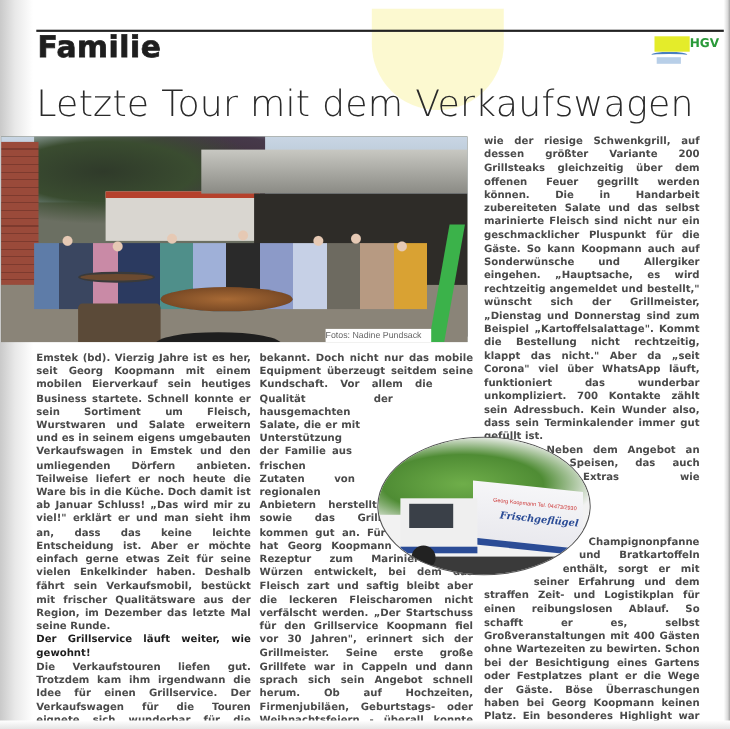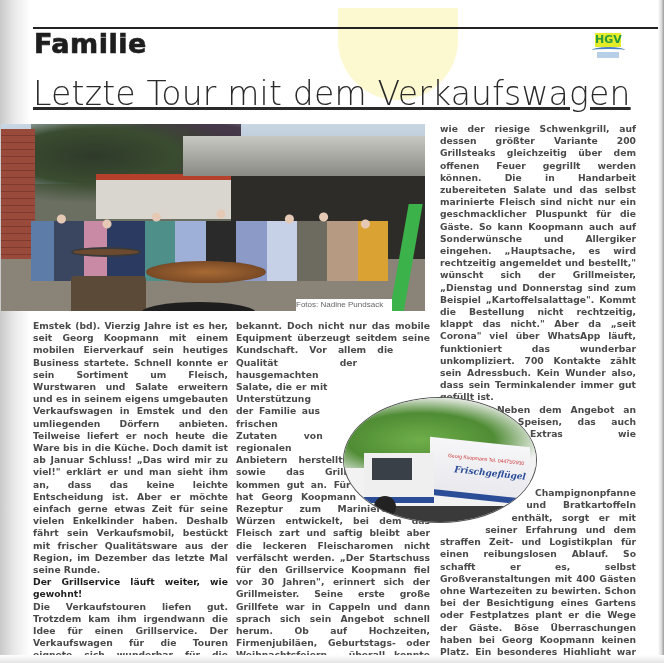--- a/index.html
+++ b/index.html
@@ -24,28 +24,28 @@
     border-radius: 0 0 60px 60px; background: #fbf8c8; opacity: .85; }
 
   .section-title {
     position: absolute; left: 34px; top: 28px;
     font-family: "DejaVu Sans", sans-serif; font-weight: 900; font-size: 27px;
     letter-spacing: 0.5px; color: #1e1e1e; -webkit-text-stroke: 0.7px #1e1e1e;
   }
 
   .logo { position: absolute; left: 592px; top: 33px; width: 33px; height: 28px; }
   .logo .box { position: absolute; left: 3px; top: 0; width: 26px; height: 14px; background: #e4ec2a;
-    font-family: "DejaVu Sans", sans-serif; font-weight: bold; font-size: 11px; color: #2a9a3a; text-align: center; line-height: 14px; }
+    font-family: "DejaVu Sans", sans-serif; font-weight: bold; font-size: 11px; color: #2a9a3a; text-align: center; line-height: 14px; padding-left: 32px; }
   .logo .wave { position: absolute; left: 0; top: 14px; width: 33px; height: 6px; border-top: 2px solid #4a7fbf; border-radius: 50% 50% 0 0; }
   .logo .base { position: absolute; left: 5px; top: 19px; width: 22px; height: 6px; background: #b8cfe8; }
 
   .headline {
     position: absolute; left: 33px; top: 74px;
     font-family: "DejaVu Sans", sans-serif; font-weight: 200; font-size: 33px;
-    color: #2a2a2a; letter-spacing: 0.2px; white-space: nowrap; text-decoration: underline;
+    color: #2a2a2a; letter-spacing: 0.2px; white-space: nowrap;
   }
 
   .photo { position: absolute; left: 1px; top: 124px; width: 424px; height: 187px; overflow: hidden; background: #6b6f62; }
   .photo .sky { position: absolute; left: 0; top: 0; width: 100%; height: 60px; background: linear-gradient(#c9d6e4, #9fb1c2); }
   .photo .trees { position: absolute; left: 30px; top: 0; width: 210px; height: 80px; background: radial-gradient(ellipse at 30% 40%, #2f3a2a 0%, #3a4c30 40%, transparent 70%), radial-gradient(ellipse at 75% 35%, #3e2f3a 0%, #46394a 40%, transparent 70%); }
   .photo .brick { position: absolute; left: 0; top: 5px; width: 34px; height: 130px; background: repeating-linear-gradient(#9a4a3a 0 6px, #7d3a2e 6px 7px); }
   .photo .trailer { position: absolute; left: 95px; top: 50px; width: 140px; height: 45px; background: #d9d6d0; border-top: 6px solid #b5412c; }
   .photo .roof { position: absolute; left: 182px; top: 12px; width: 242px; height: 40px; background: linear-gradient(#c8c8c2, #8a8a84); }
   .photo .tent-inner { position: absolute; left: 230px; top: 52px; width: 194px; height: 130px; background: #2e2c28; }
   .photo .ground { position: absolute; left: 0; top: 135px; width: 100%; height: 52px; background: #8a8478; }

